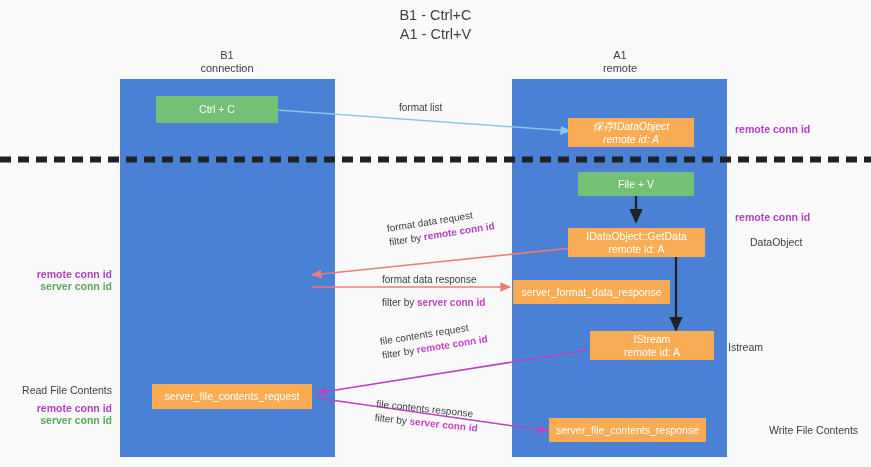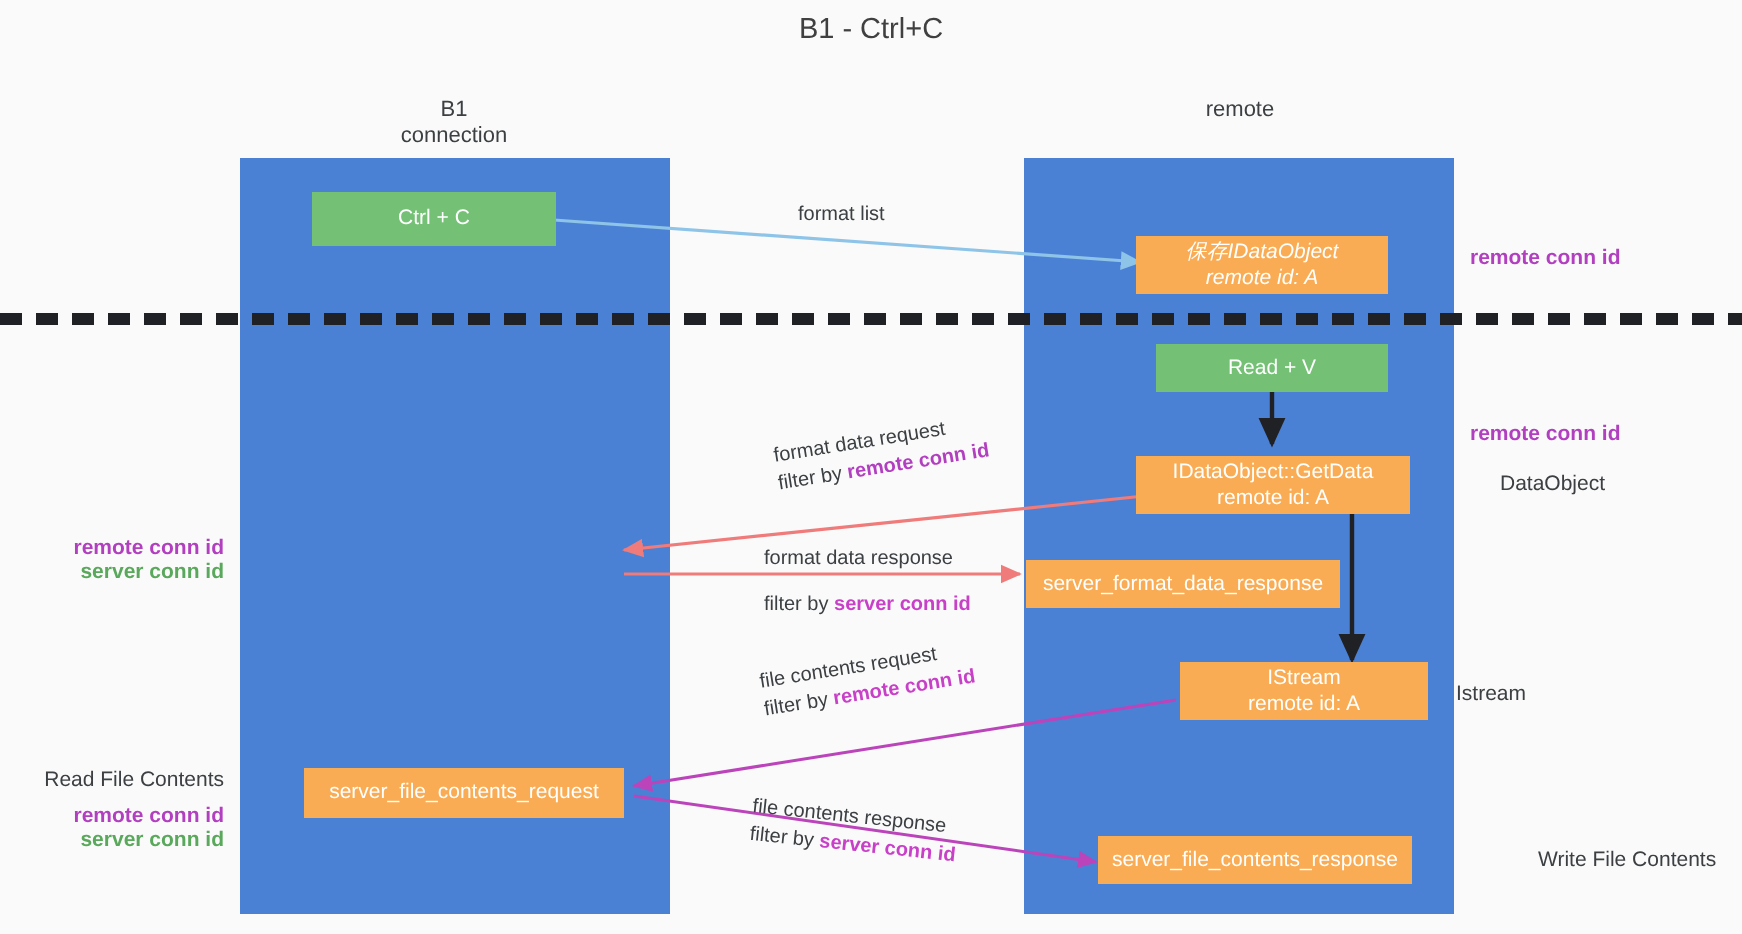--- a/index.html
+++ b/index.html
@@ -150,46 +150,48 @@
       <line x1="588" y1="350" x2="317" y2="393" stroke="#bb44bb" stroke-width="1.5" marker-end="url(#ah-mag)"></line>
     </g>
 
     <g>
       <line x1="317" y1="398" x2="548" y2="431" stroke="#bb44bb" stroke-width="1.5" marker-end="url(#ah-mag)"></line>
     </g>
   </svg>
 
   <div class="title">
     <div>B1 - Ctrl+C</div>
+    <div>A1 - Ctrl+V</div>
   </div>
 
   <div class="col-head" style="left:147px; top:49px;">
     <div>B1</div>
     <div>connection</div>
   </div>
   <div class="col-head" style="left:540px; top:49px;">
+    <div>A1</div>
     <div>remote</div>
   </div>
 
   <div class="node node-green" style="left:156px; top:96px; width:122px; height:27px;">
     <span>Ctrl + C</span>
   </div>
 
 
   <div class="node node-orange" style="left:152px; top:384px; width:160px; height:25px;">
     <span>server_file_contents_request</span>
   </div>
 
   <div class="node node-orange" style="left:568px; top:118px; width:126px; height:29px;font-style:italic;">
     <span>保存IDataObject</span>
     <span class="l2">remote id: A</span>
   </div>
 
   <div class="node node-green" style="left:578px; top:172px; width:116px; height:24px;">
-    <span>Read + V</span>
+    <span>File + V</span>
   </div>
 
   <div class="node node-orange" style="left:568px; top:228px; width:137px; height:29px;">
     <span>IDataObject::GetData</span>
     <span class="l2">remote id: A</span>
   </div>
 
   <div class="node node-orange" style="left:513px; top:280px; width:157px; height:24px;">
     <span>server_format_data_response</span>
   </div>

